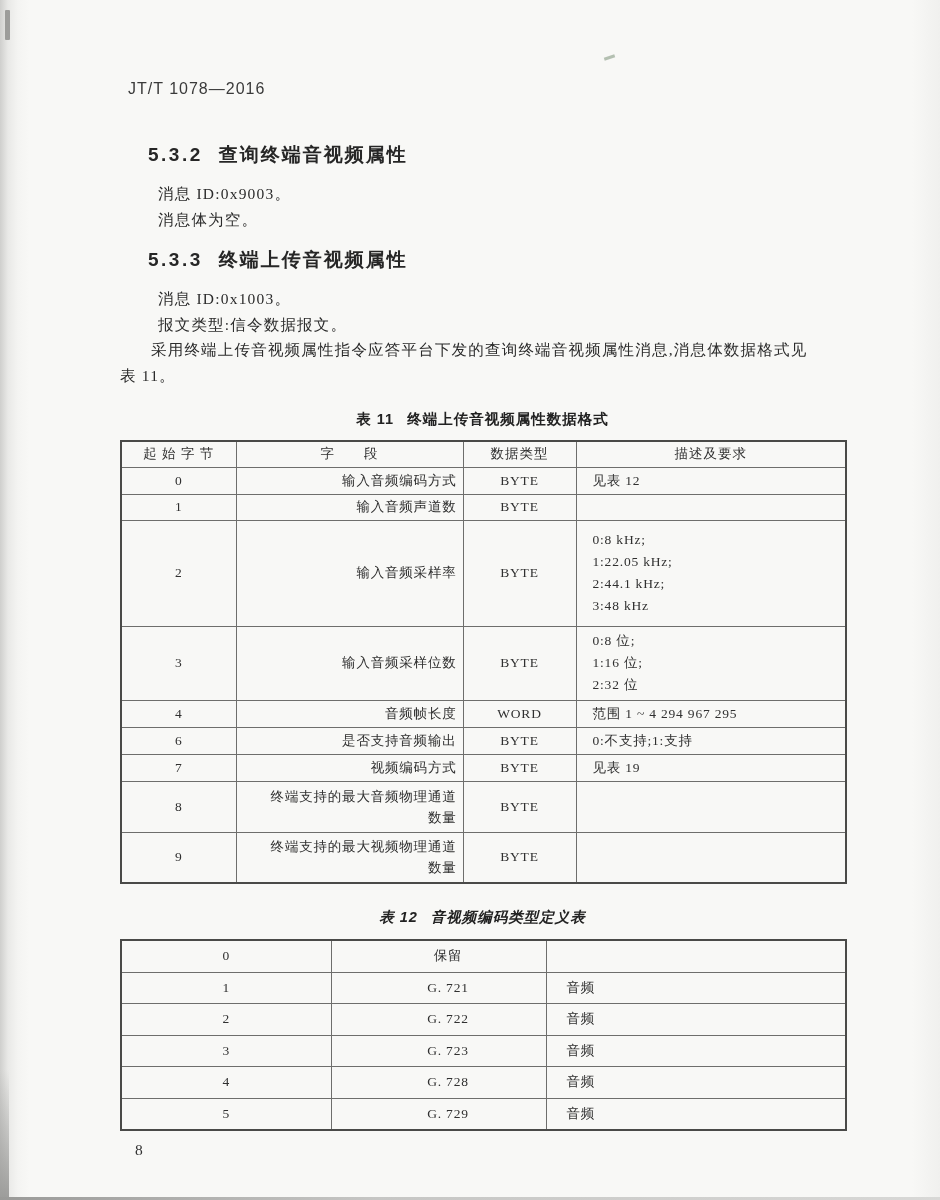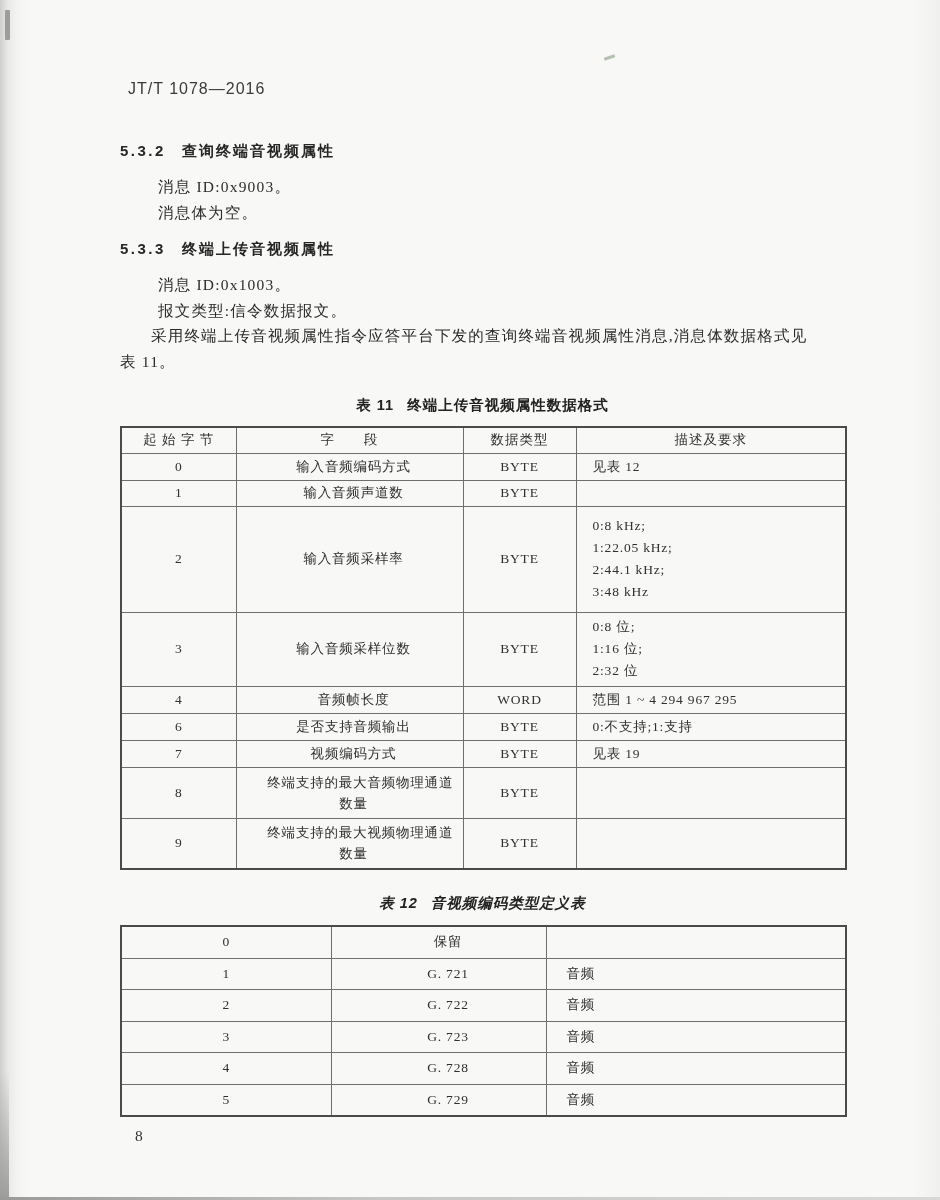--- a/index.html
+++ b/index.html
@@ -24,21 +24,21 @@
   .mark-tr{left:604px;top:56px;width:11px;height:3px;background:#a3b2a0;transform:rotate(-18deg);opacity:.8;}
   .content{position:absolute;left:120px;top:0;width:725px;}
 
   .doc-header{
     padding-top:80px;margin-left:8px;
     font-family:"Liberation Sans","DejaVu Sans",sans-serif;
     font-size:16px;letter-spacing:1px;color:#3a3a3a;
   }
   .section-heading{
     font-family:"Liberation Sans","DejaVu Sans",sans-serif;
-    font-weight:bold;font-size:15px;color:#262626;letter-spacing:2px;
+    font-weight:bold;font-size:19px;color:#262626;letter-spacing:2px;margin-left:28px;
   }
   .sh-532{margin-top:44px;}
   .sh-533{margin-top:15px;}
   .sec-num{margin-right:16px;letter-spacing:2.5px;}
   .body-lines{margin-top:13px;}
   .body-line{margin:0;padding-left:38px;font-size:15.5px;line-height:25.5px;letter-spacing:1.2px;}
   .para{
     margin:0;font-size:15.5px;line-height:25.5px;letter-spacing:1.2px;
     text-indent:2em;white-space:pre-line;
   }
@@ -59,21 +59,21 @@
   table,tr{page-break-inside:avoid;}
   table{border:2px solid #4a4a48;}
   th,td{border:1px solid #6e6e6c;padding:2px 6px;vertical-align:middle;}
   th{font-weight:normal;text-align:center;letter-spacing:1px;}
   .h-row{height:26px;}
   .r26{height:26px;}
   .r106{height:106px;}
   .r74{height:74px;}
   .r51{height:51px;}
   .c-byte{text-align:center;}
-  .c-field{text-align:center;padding-left:14px;}
+  .c-field{text-align:right;padding-left:14px;}
   .c-field-wrap{text-indent:1em;line-height:21px;margin-left:44px;}
   .c-type{text-align:center;}
   .c-desc{text-align:left;padding-left:16px;white-space:pre-line;line-height:22px;}
   .t12{margin-top:12px;}
   .t12 .h-row{height:27px;}
   .t12 td{height:26.5px;}
   .c-code{text-align:center;}
   .c-name{text-align:center;padding-left:25px;}
   .c-note{text-align:left;padding-left:20px;}
 

